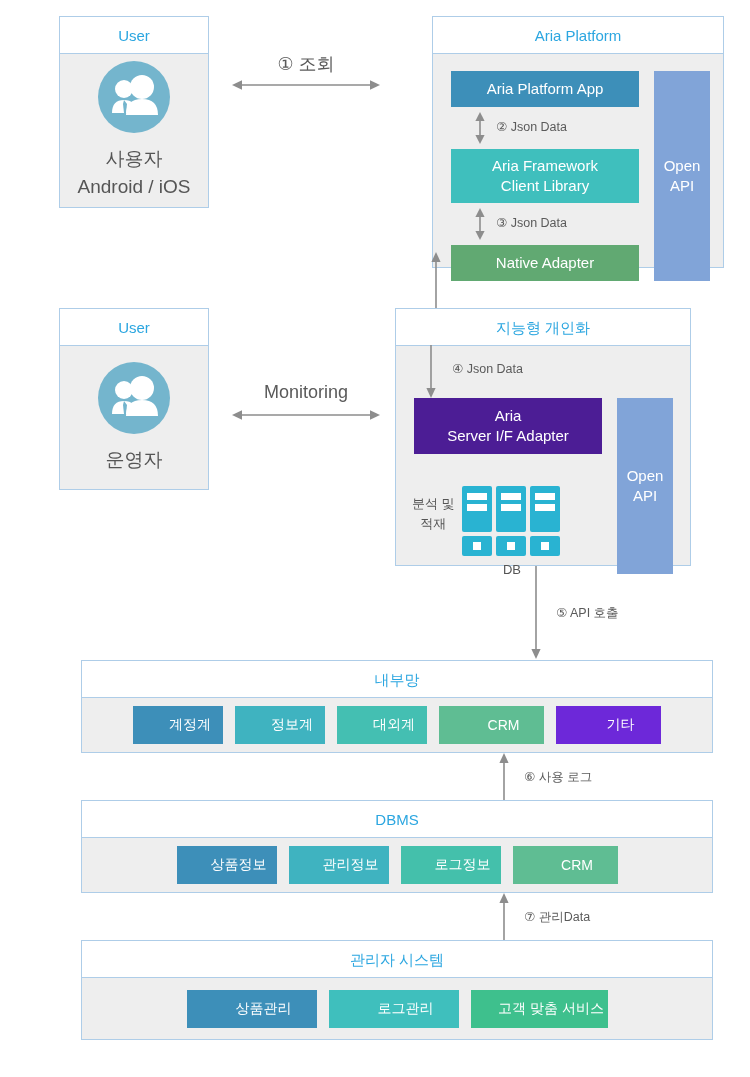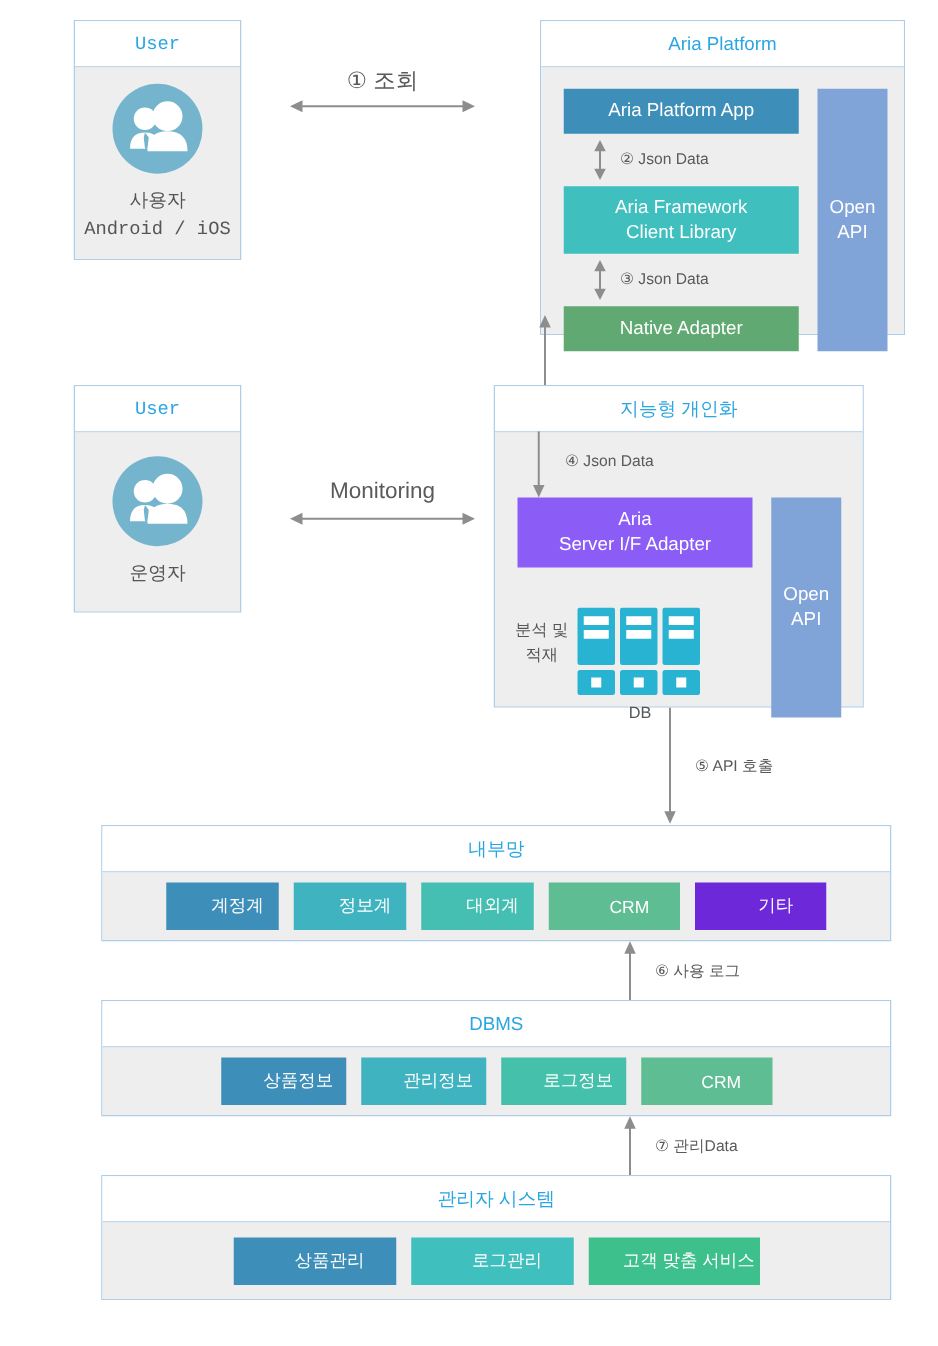--- a/index.html
+++ b/index.html
@@ -31,37 +31,37 @@
     border-bottom: 1px solid #aecde8;
     white-space: nowrap;
   }
   .panel-body {
     background: #eeeeee;
     position: relative;
     height: calc(100% - 37px);
   }
 
   
-  .user-panel { width: 134px; font-family: Liberation Mono, monospace; }
+  .user-panel { width: 150px; }
   .user-body {
     display: flex;
     flex-direction: column;
     align-items: center;
     justify-content: center;
   }
   .avatar {
     width: 72px; height: 72px;
     border-radius: 50%;
     background: #74b5cd;
     position: relative;
   }
   .avatar svg { position: absolute; left: 0; top: 0; }
   .user-caption {
     margin-top: 12px;
-    font-size: 15px;
+    font-size: 19px;
     color: #555;
     text-align: center;
     line-height: 1.45;
   }
   .user-caption span { display: block; }
 
   
   .block {
     position: absolute;
     color: #ffffff;
@@ -263,21 +263,21 @@
   <div class="panel-body">
 
     <div class="connector" style="left:28px; top:-1px;">
       <svg width="14" height="54" viewBox="0 0 14 54">
         <line x1="7" y1="0" x2="7" y2="46" stroke="#8d8d8d" stroke-width="1.6"></line>
         <path d="M7 53 L2.4 43 L11.6 43 Z" fill="#8d8d8d"></path>
       </svg>
     </div>
     <div class="inline-label" style="left:56px; top:15px;">④ Json Data</div>
 
-    <div class="block" style="left:18px; top:52px; width:188px; height:56px; background:#8b5cf6;text-align:center;">
+    <div class="block" style="left:18px; top:52px; width:188px; height:56px; background:#4c1d95;text-align:center;">
       <span style="white-space:pre-line;">Aria
 Server I/F Adapter</span>
     </div>
 
     <div class="db-caption" style="left:16px; top:148px; line-height:1.5;">
       <div>분석 및</div>
       <div>적재</div>
     </div>
 
     <div class="db-group" style="left:64px; top:140px; width:104px;">

